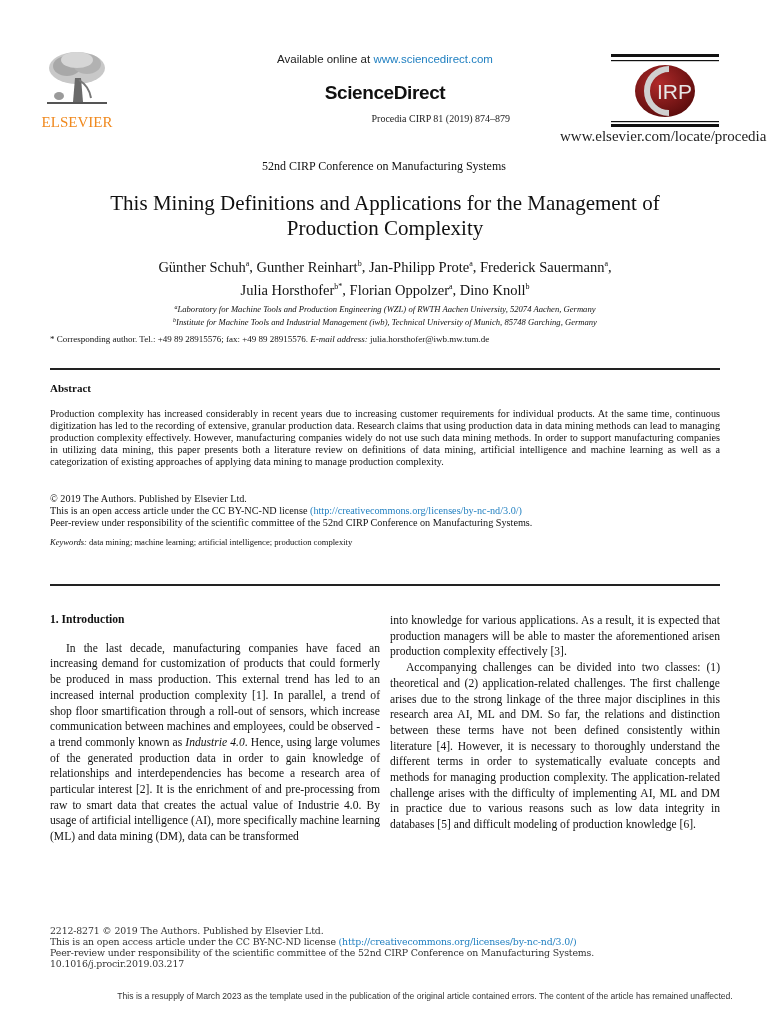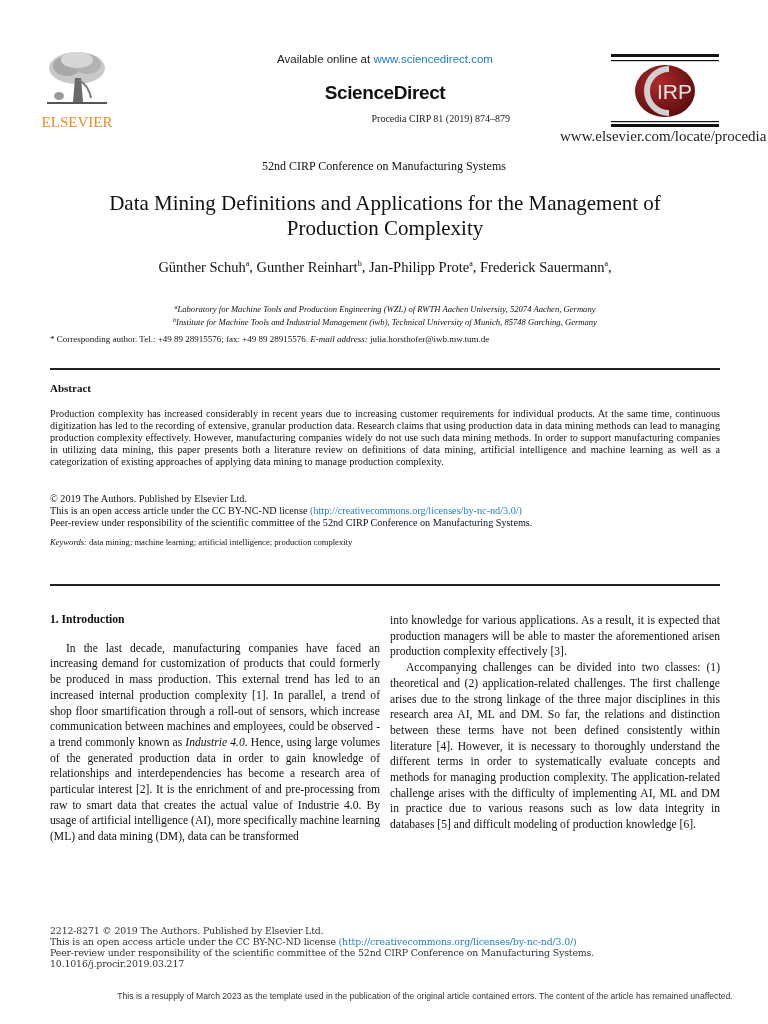--- a/index.html
+++ b/index.html
@@ -75,27 +75,30 @@
   <ellipse cx="54" cy="38" rx="30" ry="26" fill="url(#cirpg)"></ellipse>
   <path d="M58 16 A22 22 0 1 0 58 60" stroke="#d0d0d0" stroke-width="6" fill="none"></path>
   <text x="46" y="46" font-family="Liberation Sans, sans-serif" font-size="21" fill="#e6e6e6">IRP</text>
   <rect x="0" y="68" width="108" height="1.2" fill="#111"></rect>
   <rect x="0" y="71" width="108" height="3" fill="#111"></rect>
 </svg>
 <div id="procedia-url" class="abs">www.elsevier.com/locate/procedia</div>
 
 <div id="conference" class="abs">52nd CIRP Conference on Manufacturing Systems</div>
 <div id="title" class="abs">
-  <div>Data Mining Definitions and Applications for the Management of</div>
+  <div>This Mining Definitions and Applications for the Management of</div>
   <div>Production Complexity</div>
 </div>
 
 <div id="authors" class="abs">
   <div>
     <span>Günther Schuh</span><sup>a</sup><span>, </span><span>Gunther Reinhart</span><sup>b</sup><span>, </span><span>Jan-Philipp Prote</span><sup>a</sup><span>, </span><span>Frederick Sauermann</span><sup>a</sup><span>,</span>
+  </div>
+  <div>
+    <span>Julia Horsthofer</span><sup>b*</sup><span>, </span><span>Florian Oppolzer</span><sup>a</sup><span>, </span><span>Dino Knoll</span><sup>b</sup>
   </div>
 </div>
 
 <div id="affils" class="abs">
   <div><sup>a</sup><span>Laboratory for Machine Tools and Production Engineering (WZL) of RWTH Aachen University, 52074 Aachen, Germany</span></div>
   <div><sup>b</sup><span>Institute for Machine Tools and Industrial Management (iwb), Technical University of Munich, 85748 Garching, Germany</span></div>
 </div>
 
 <div id="corresponding" class="abs">
   <span>* Corresponding author. Tel.: +49 89 28915576; fax: +49 89 28915576. </span><i>E-mail address:</i><span> julia.horsthofer@iwb.mw.tum.de</span>

